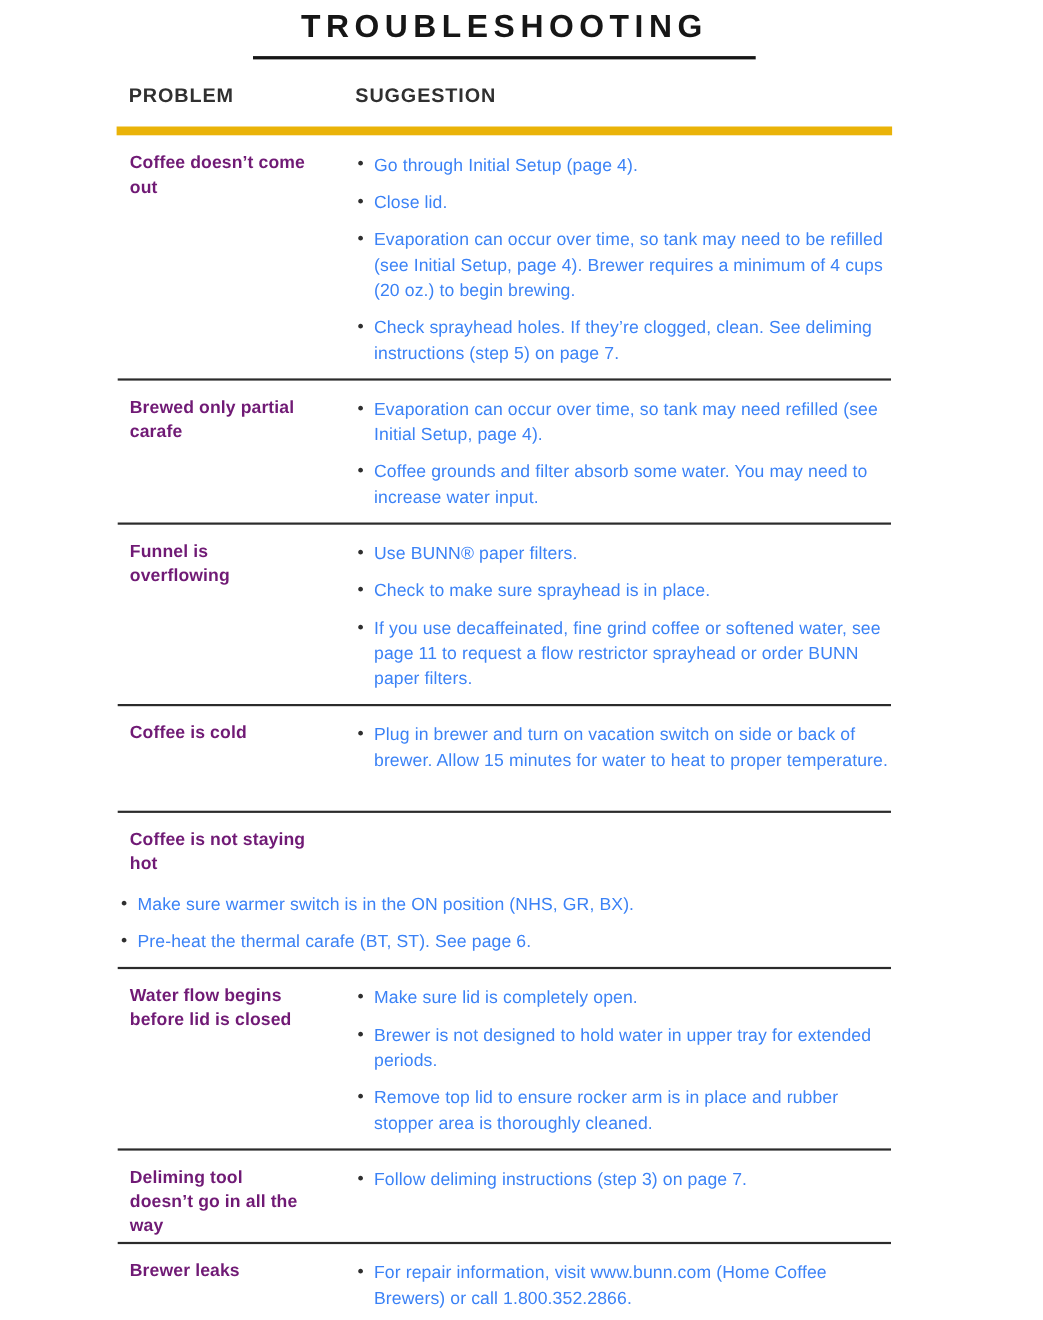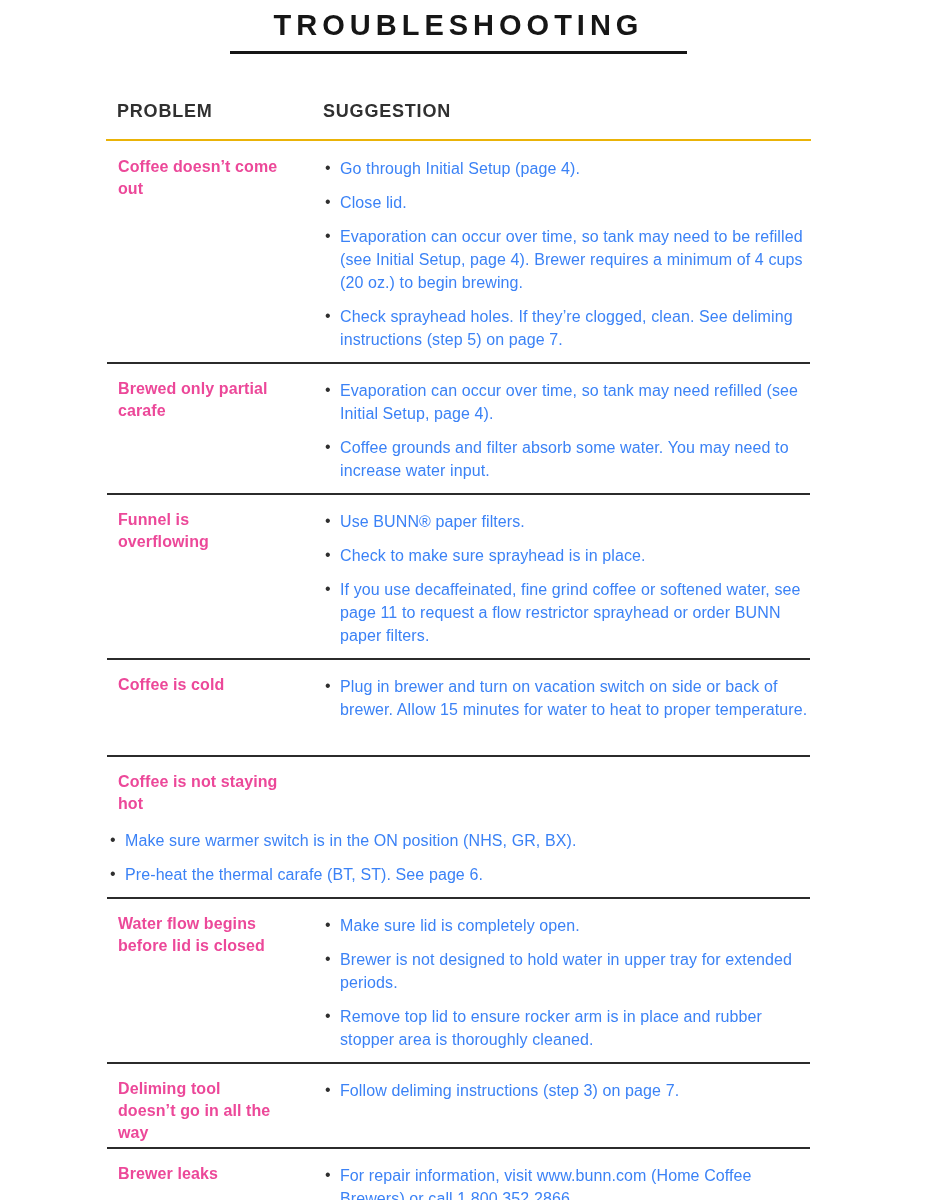--- a/index.html
+++ b/index.html
@@ -29,23 +29,23 @@
     display: inline-block;
     font-size: 29px;
     font-weight: 600;
     letter-spacing: 5px;
     color: #161616;
     padding: 0 44px 9px 44px;
     border-bottom: 3px solid #161616;
   }
   .thead {
     display: flex;
-    margin-top: 44px;
+    margin-top: 20px;
     padding-bottom: 16px;
-    border-bottom: 2px solid #eab308;
+    border-bottom: 8px solid #eab308;
   }
   .th {
     font-size: 18px;
     font-weight: 600;
     letter-spacing: 0.8px;
     color: #303030;
   }
   .th-problem {
     width: 215px;
     padding-left: 10px;
@@ -56,21 +56,21 @@
   }
   .row + .row {
     border-top: 2px solid #2b2b2b;
   }
   .cell-problem {
     width: 215px;
     padding: 13px 45px 0 10px;
     font-size: 16px;
     font-weight: bold;
     line-height: 22px;
-    color: #ec4899;
+    color: #701a75;
     letter-spacing: 0.1px;
   }
   .cell-suggestions {
     flex: 1;
     list-style: none;
     padding: 13px 0 0 0;
   }
   .cell-suggestions li {
     position: relative;
     padding-left: 17px;

